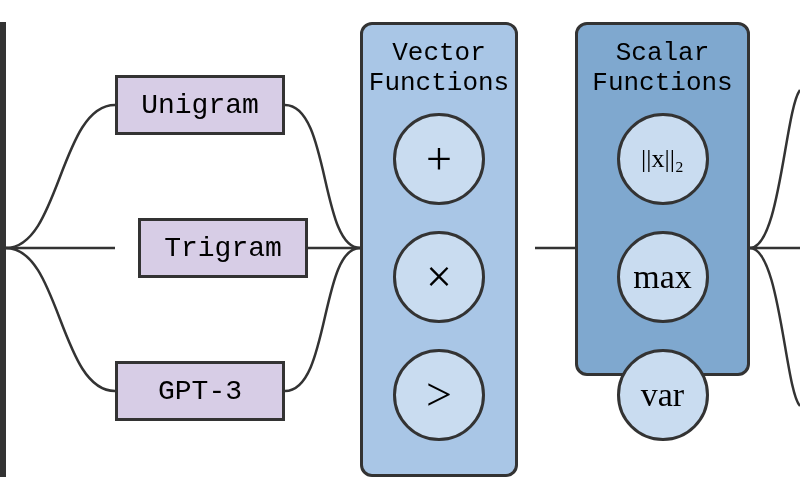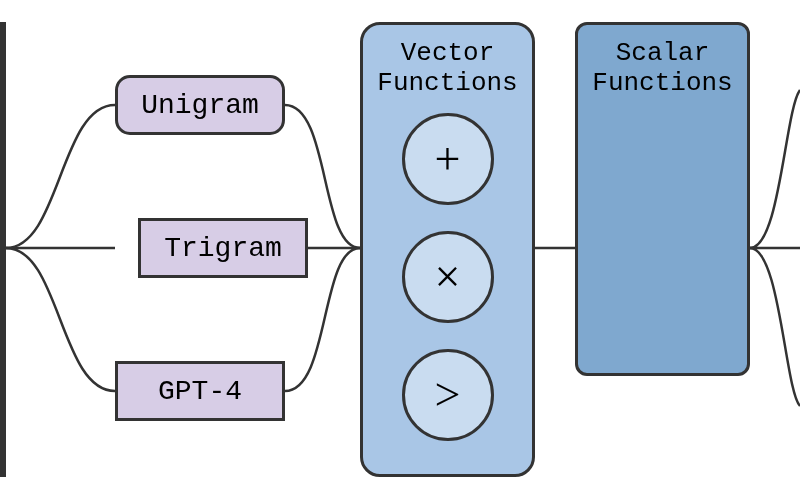--- a/index.html
+++ b/index.html
@@ -96,40 +96,51 @@
   <path d="M 285 248 C 320 248, 325 248, 360 248" stroke="#333" stroke-width="2.5" fill="none"></path>
   <path d="M 285 391 C 330 391, 320 248, 360 248" stroke="#333" stroke-width="2.5" fill="none"></path>
 
   <path d="M 535 248 L 575 248" stroke="#333" stroke-width="2.5" fill="none"></path>
 
   <path d="M 750 248 C 780 248, 785 110, 800 90" stroke="#333" stroke-width="2.5" fill="none"></path>
   <path d="M 750 248 C 780 248, 785 248, 800 248" stroke="#333" stroke-width="2.5" fill="none"></path>
   <path d="M 750 248 C 780 248, 785 390, 800 406" stroke="#333" stroke-width="2.5" fill="none"></path>
 </svg>
 
-<div class="model-box" style="left:115px; top:75px;border-radius:15px;">
+<div class="model-box" style="left:115px; top:75px;">
   <span>Unigram</span>
 </div>
 <div class="model-box" style="left:115px; top:218px;margin-left:23px;">
   <span>Trigram</span>
 </div>
 <div class="model-box" style="left:115px; top:361px;">
-  <span>GPT-4</span>
+  <span>GPT-3</span>
 </div>
 
-<div class="panel vector-panel" style="left:360px; top:22px; width:175px; height:455px;border-radius:20px;">
+<div class="panel vector-panel" style="left:360px; top:22px; width:158px; height:455px;">
   <div class="panel-title">Vector<br>Functions</div>
   <div class="circles">
     <div class="circle">
         <span class="op-symbol">+</span>
       </div>
     <div class="circle">
         <span class="op-symbol">×</span>
       </div>
     <div class="circle">
         <span class="op-symbol">&gt;</span>
       </div>
   </div>
 </div>
 
 <div class="panel scalar-panel" style="left:575px; top:22px; width:175px; height:354px;">
   <div class="panel-title">Scalar<br>Functions</div>
+  <div class="circles">
+    <div class="circle">
+        <span class="norm-label">||x||₂</span>
+      </div>
+    <div class="circle">
+        <span>max</span>
+      </div>
+    <div class="circle">
+        <span>var</span>
+      </div>
+  </div>
 </div>
 
 </body></html>

